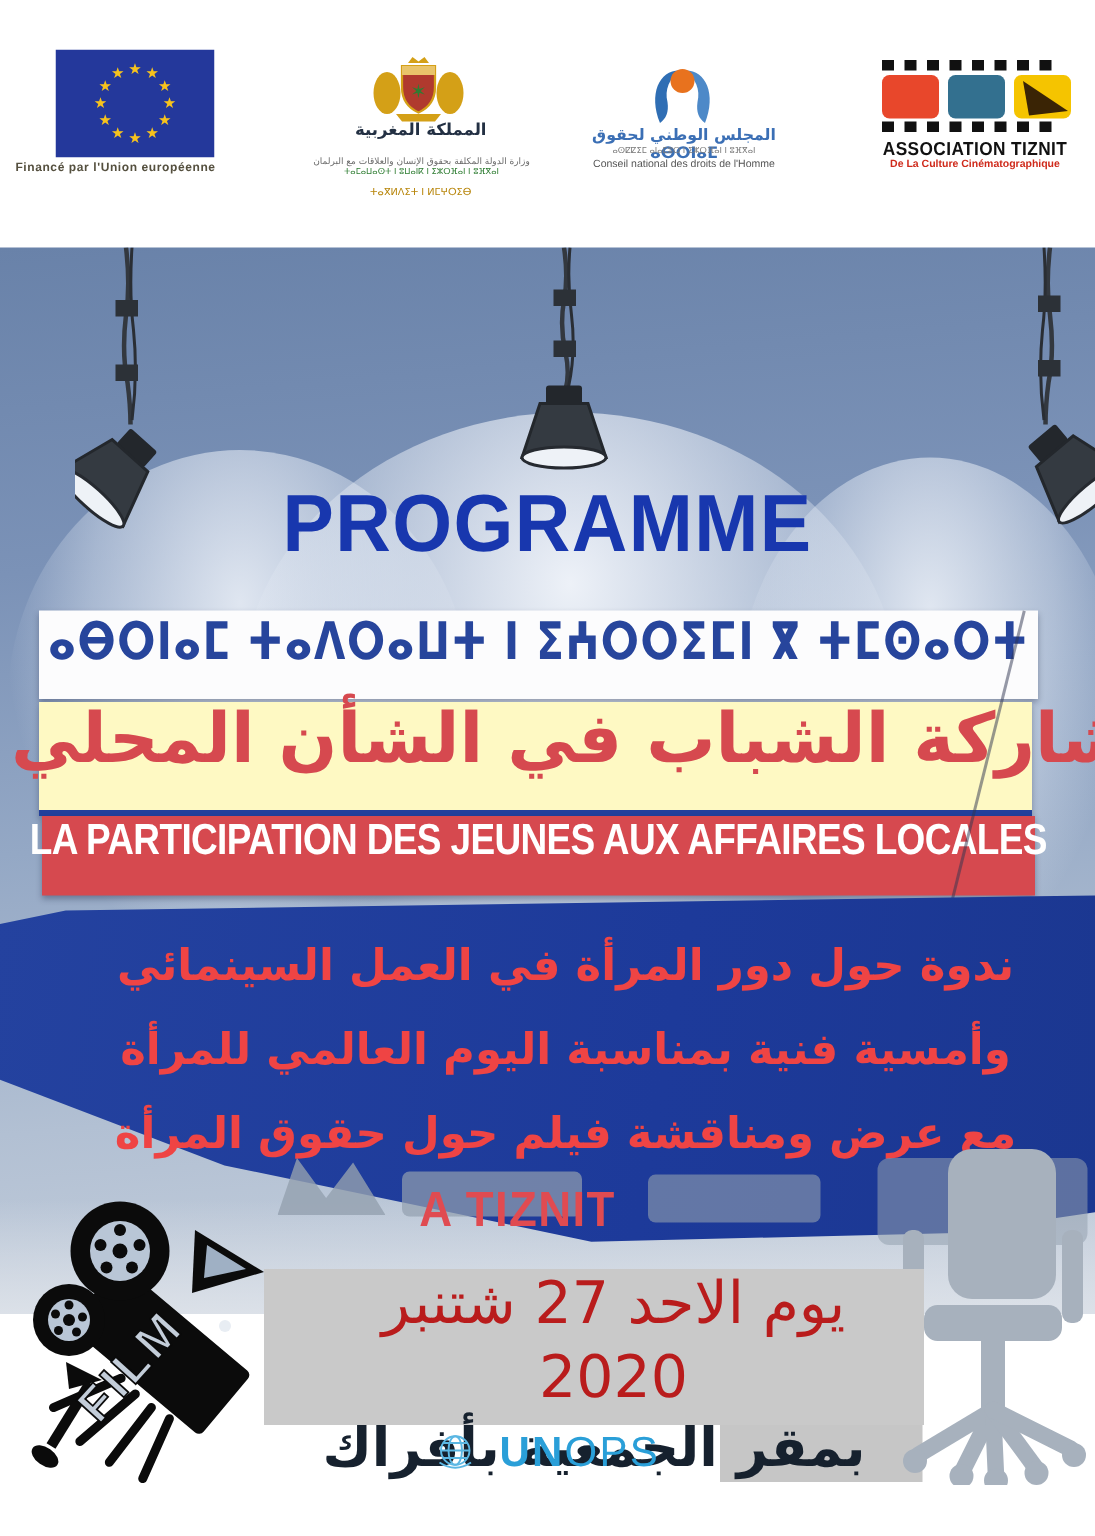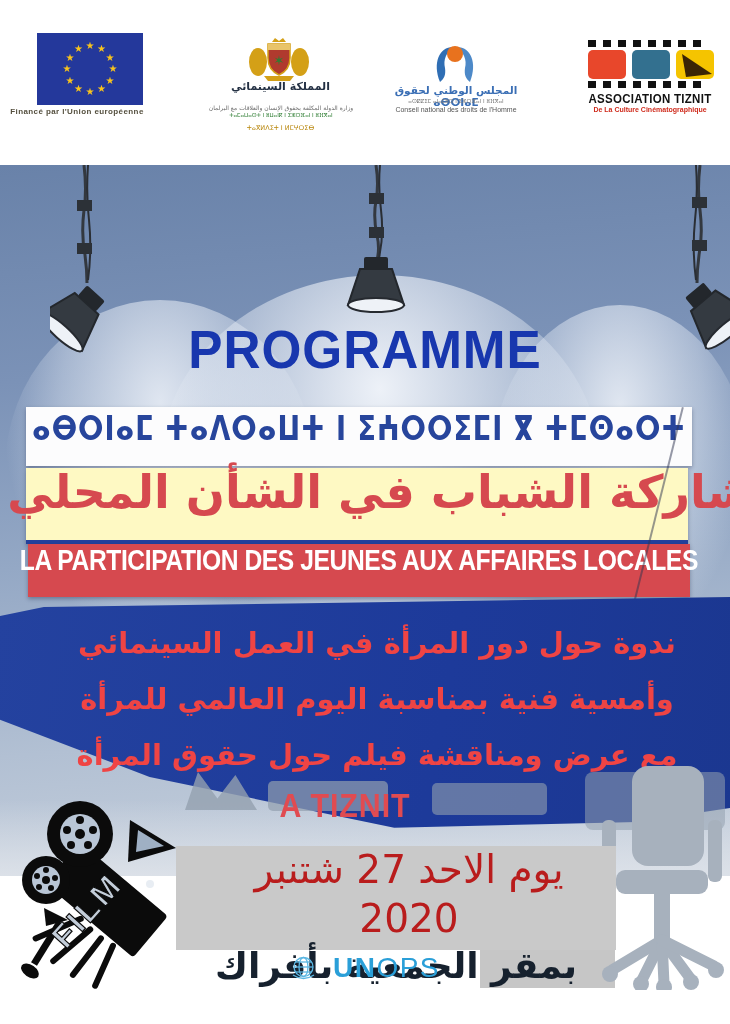--- a/index.html
+++ b/index.html
@@ -109,21 +109,21 @@
 
     <svg class="abs" style="left:246px;top:36px" width="66" height="46" viewBox="0 0 66 46">
       <polygon points="26,6 29,2 33,5 37,2 40,6" fill="#d4a017"></polygon>
       <ellipse cx="12" cy="26" rx="9" ry="14" fill="#d4a017"></ellipse>
       <ellipse cx="54" cy="26" rx="9" ry="14" fill="#d4a017"></ellipse>
       <path d="M22,8 h22 v14 q0,12 -11,17 q-11,-5 -11,-17 z" fill="#b03a2e" stroke="#d4a017" stroke-width="1.5"></path>
       <path d="M22,8 h22 v6 h-22 z" fill="#e9c46a"></path>
       <text x="33" y="29" font-size="13" text-anchor="middle" fill="#2e7d32">✶</text>
       <polygon points="18,40 48,40 44,45 22,45" fill="#d4a017"></polygon>
     </svg>
-    <div class="abs ar mor-title">المملكة السينمائي</div>
+    <div class="abs ar mor-title">المملكة المغربية</div>
     <div class="abs tif mor-tif">ⵜⴰⴳⵍⴷⵉⵜ ⵏ ⵍⵎⵖⵔⵉⴱ</div>
     <div class="abs ar mor-min">وزارة الدولة المكلفة بحقوق الإنسان والعلاقات مع البرلمان</div>
     <div class="abs tif mor-min2">ⵜⴰⵎⴰⵡⴰⵙⵜ ⵏ ⵓⵡⴰⵏⴽ ⵏ ⵉⵣⵔⴼⴰⵏ ⵏ ⵓⴼⴳⴰⵏ</div>
 
     <svg class="abs" style="left:428px;top:38px" width="54" height="46" viewBox="0 0 54 46">
       <path d="M12,44 C4,24 12,8 26,9 C18,14 15,22 17,30 C18,37 16,41 12,44 Z" fill="#2f6eb4"></path>
       <path d="M42,44 C50,24 42,8 28,9 C36,14 39,22 37,30 C36,37 38,41 42,44 Z" fill="#4d89c8"></path>
       <circle cx="27" cy="16" r="8" fill="#e8721e"></circle>
     </svg>
     <div class="abs ar cndh-ar">المجلس الوطني لحقوق ⴰⴱⵔⵏⴰⵎ</div>

